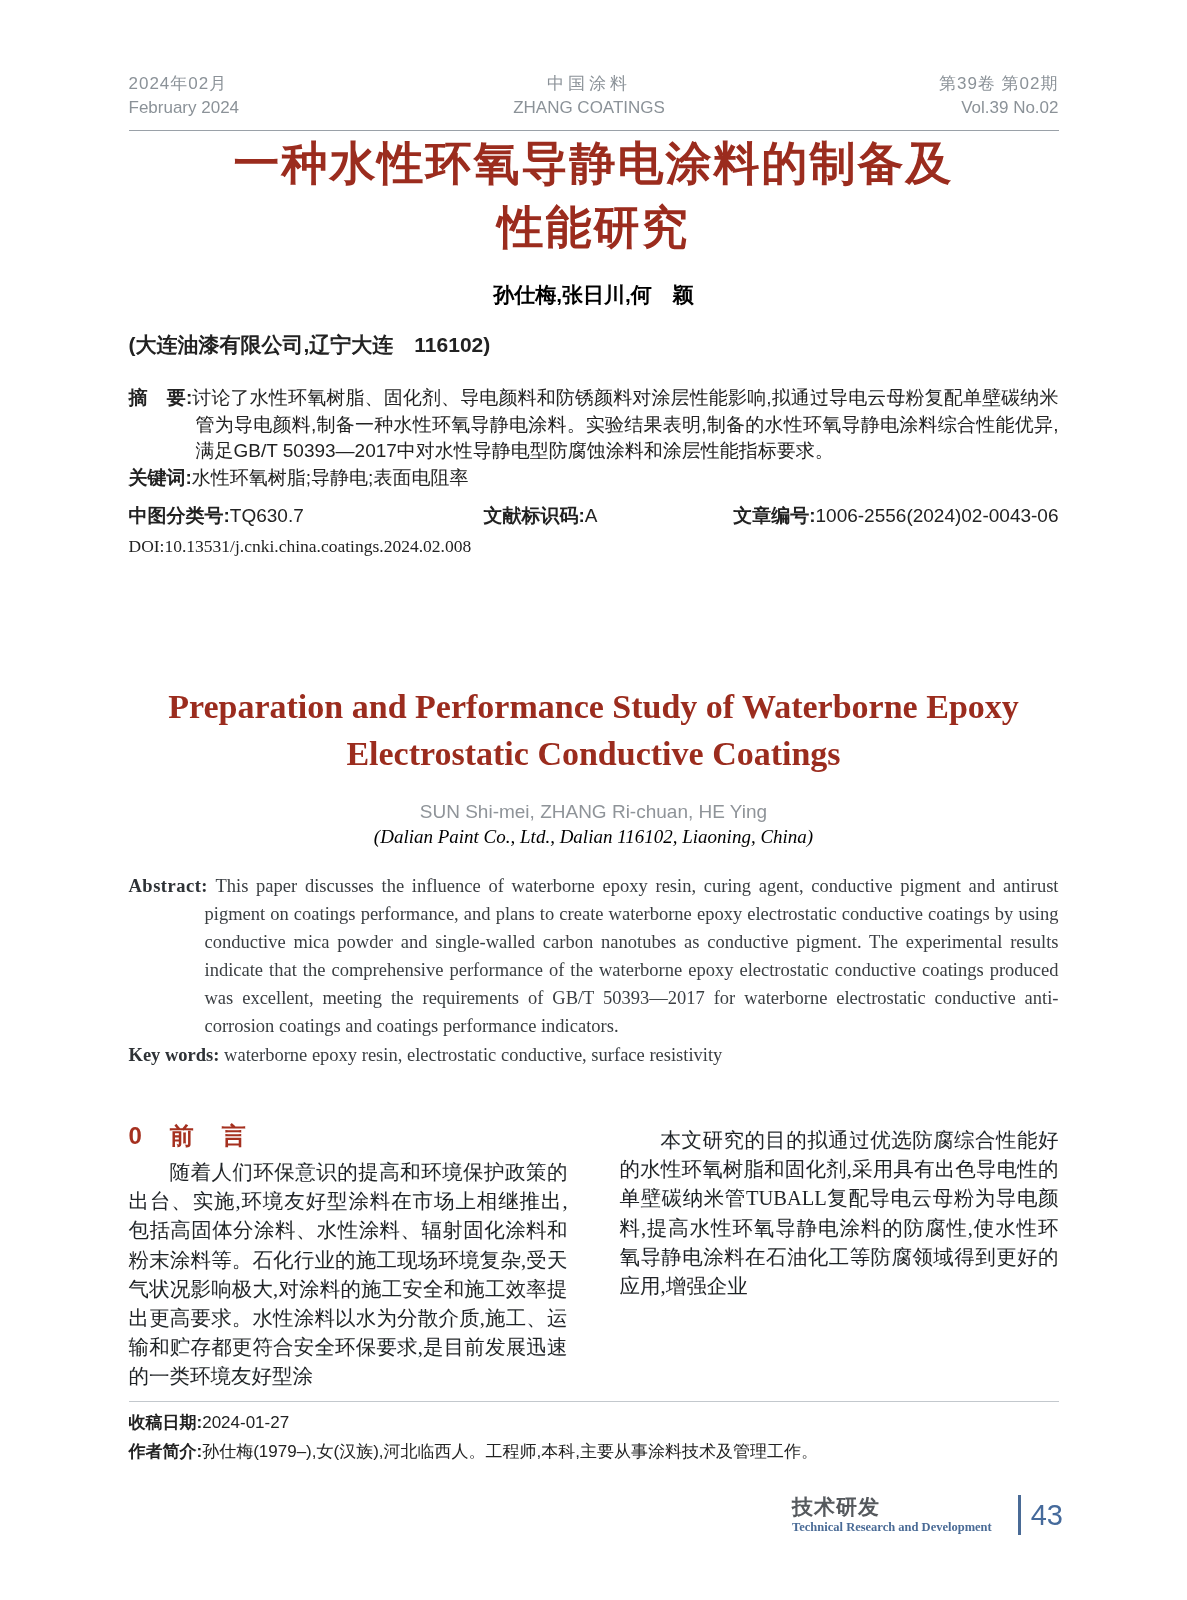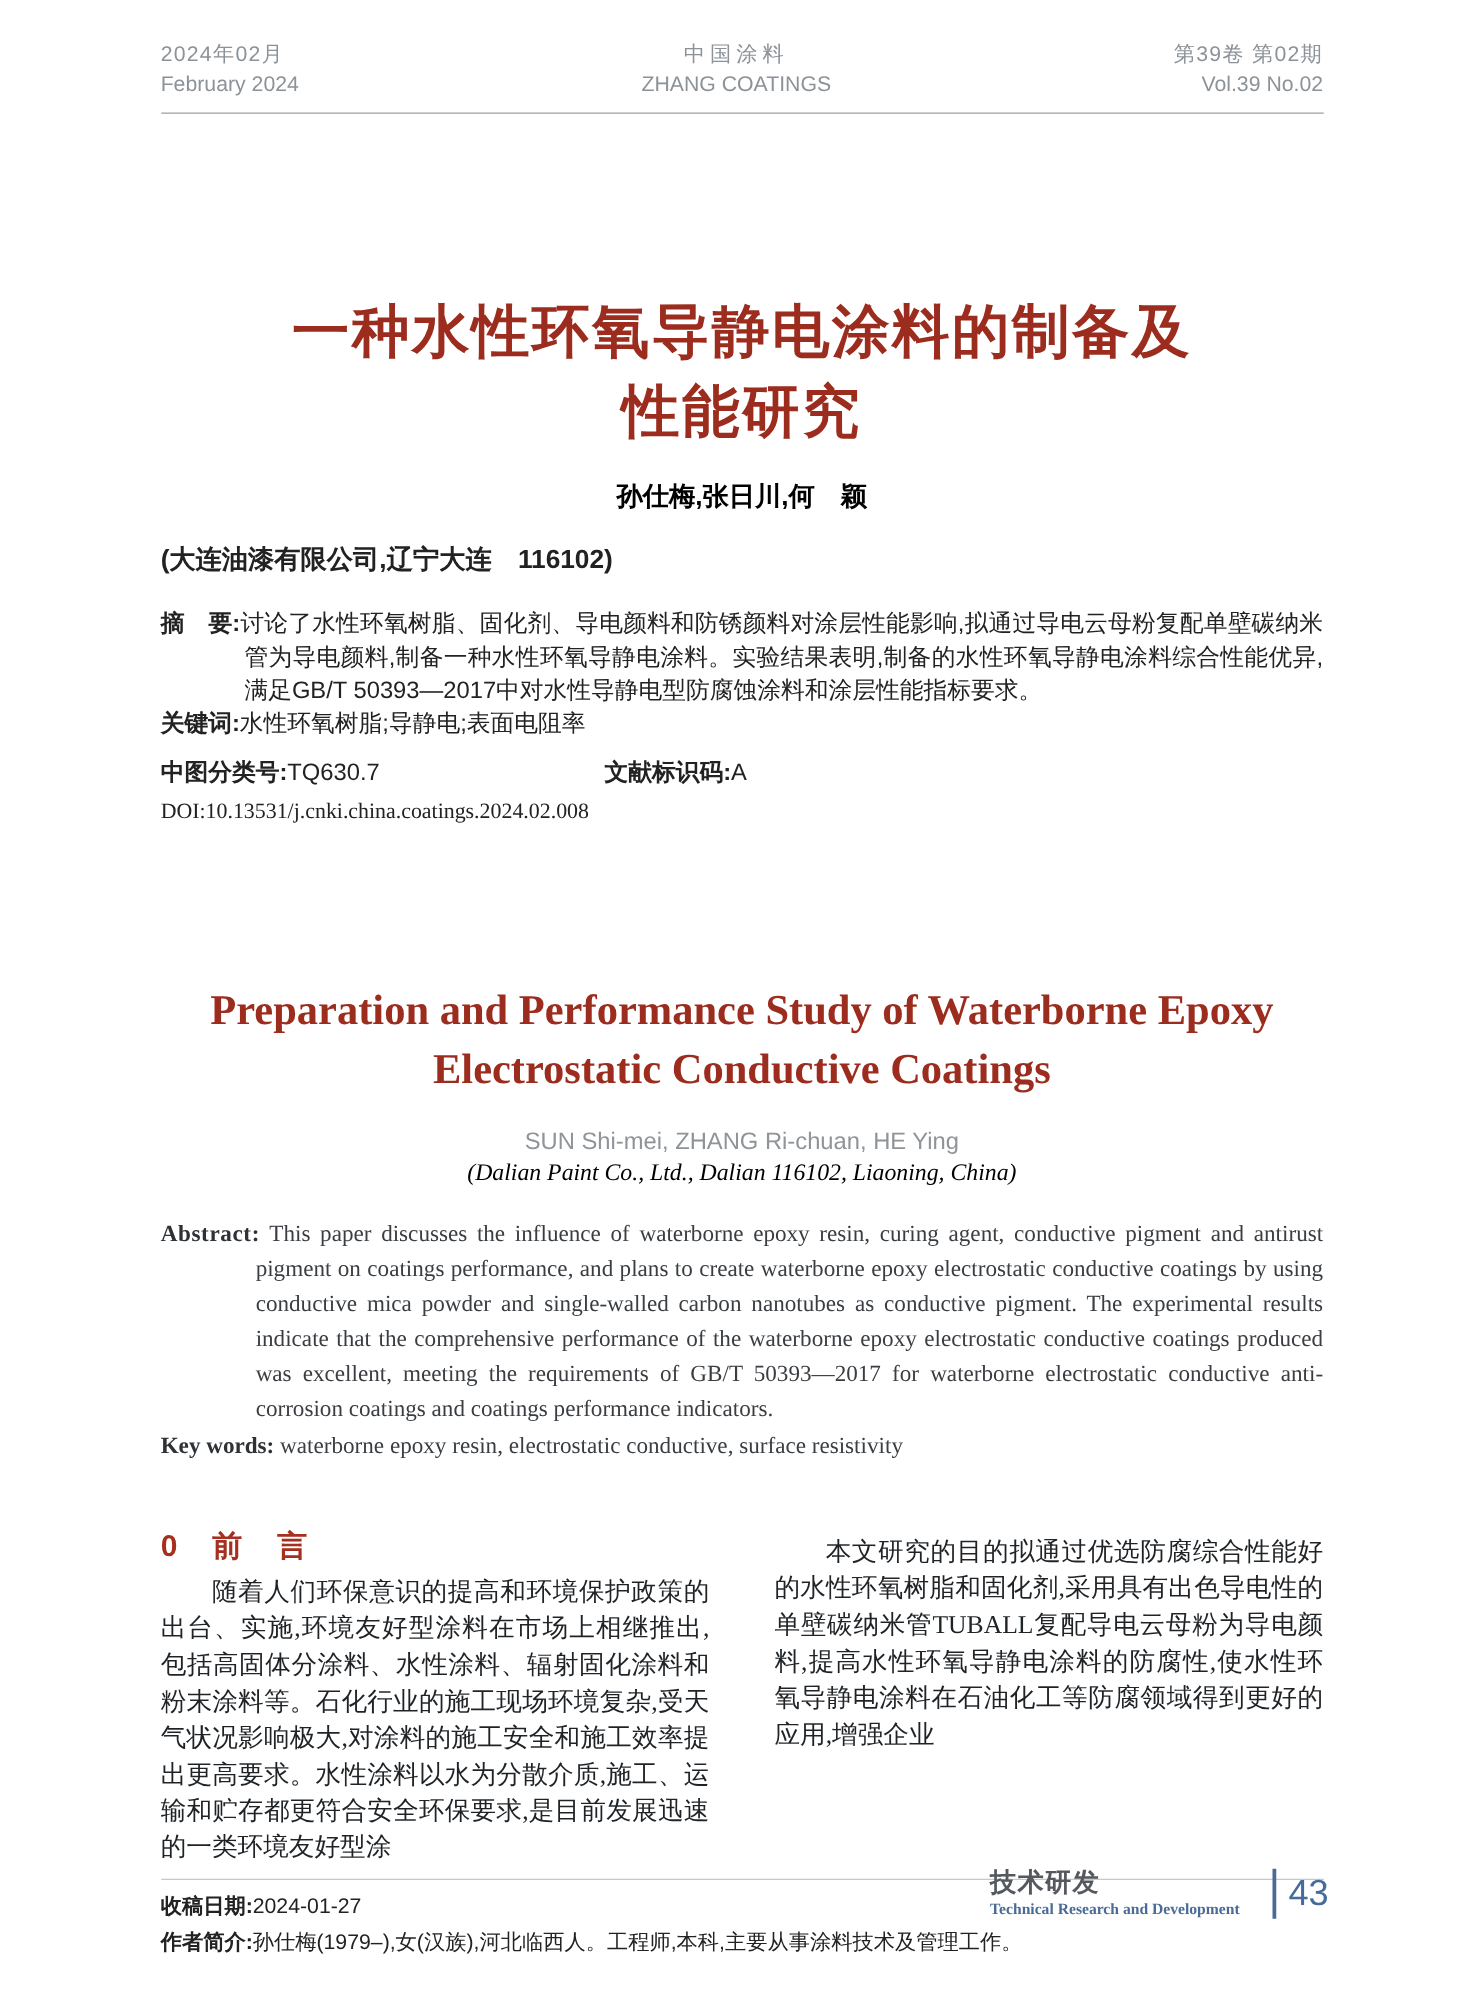--- a/index.html
+++ b/index.html
@@ -6,38 +6,38 @@
   html,body { background:#ffffff; }
   .page {
     position:relative;
     width:1187px; height:1600px;
     margin:0 auto;
     background:#ffffff;
     font-family:"Liberation Sans", sans-serif;
     color:#26292c;
     overflow:hidden;
   }
-  .content { width:930px; margin:0 auto; padding-top:32px; }
+  .content { width:930px; margin:0 auto; padding-top:72px; }
 
   
   .jheader {
     display:flex; justify-content:space-between; align-items:flex-end;
     padding-bottom:10px; border-bottom:1px solid #9aa1a8;
     color:#8b9298; font-size:17px; line-height:24px;
   }
   .jheader .col { display:flex; flex-direction:column; }
   .jheader .c-center { text-align:center; }
   .jheader .c-right { text-align:right; }
   .jheader .cn { letter-spacing:4px; }
   .jheader .c-left .cn { letter-spacing:1px; }
   .jheader .c-right .cn { letter-spacing:1px; }
 
   
   .cn-title {
-    margin-top:142px; text-align:center;
+    text-align:center;
     color:#9b2c1e; font-weight:bold; font-size:46px; line-height:64px;
     letter-spacing:2px;
   }
   .cn-authors { margin-top:22px; text-align:center; font-size:21px; font-weight:bold; color:#000000; }
   .cn-affil  { margin-top:22px;  text-align:left; font-size:21px; font-weight:bold; color:#222; }
 
   
   .cn-abstract {
     margin-top:26px; font-size:19px; line-height:26.5px; text-align:justify;
     padding-left:67px; text-indent:-67px; color:#222;
@@ -139,20 +139,21 @@
     <div class="cn-authors">孙仕梅,张日川,何　颖</div>
     <div class="cn-affil">(大连油漆有限公司,辽宁大连　116102)</div>
 
     <p class="cn-abstract"><b>摘　要:</b><span>讨论了水性环氧树脂、固化剂、导电颜料和防锈颜料对涂层性能影响,拟通过导电云母粉复配单壁碳纳米管为导电颜料,制备一种水性环氧导静电涂料。实验结果表明,制备的水性环氧导静电涂料综合性能优异,满足GB/T 50393—2017中对水性导静电型防腐蚀涂料和涂层性能指标要求。</span></p>
 
     <p class="cn-keywords"><b>关键词:</b><span>水性环氧树脂;导静电;表面电阻率</span></p>
 
     <div class="meta-row">
       <span><b>中图分类号:</b><span>TQ630.7</span></span>
       <span class="meta-mid"><b>文献标识码:</b><span>A</span></span>
+      <span class="meta-right"><b>文章编号:</b><span>1006-2556(2024)02-0043-06</span></span>
     </div>
 
     <div class="doi-line">DOI:10.13531/j.cnki.china.coatings.2024.02.008</div>
 
     <div class="en-title">
       <div>Preparation and Performance Study of Waterborne Epoxy</div>
       <div>Electrostatic Conductive Coatings</div>
     </div>
 
     <div class="en-authors">SUN Shi-mei, ZHANG Ri-chuan, HE Ying</div>

